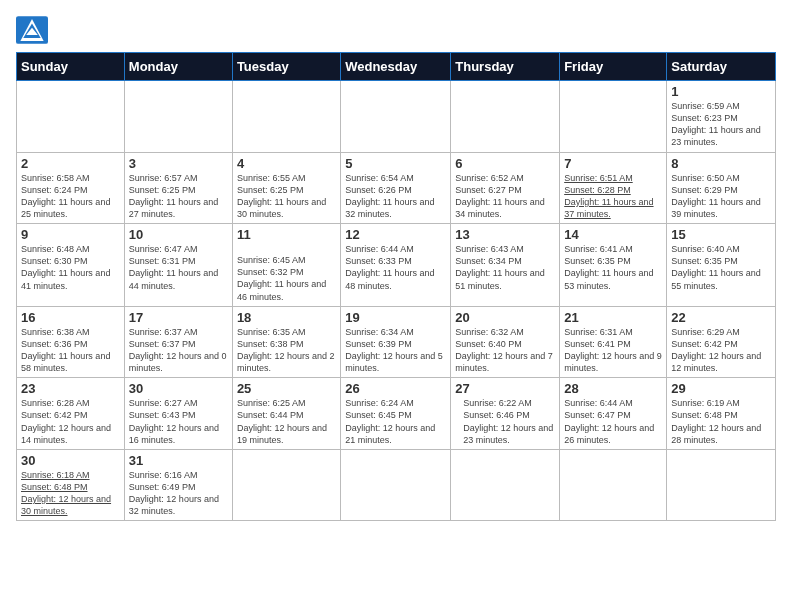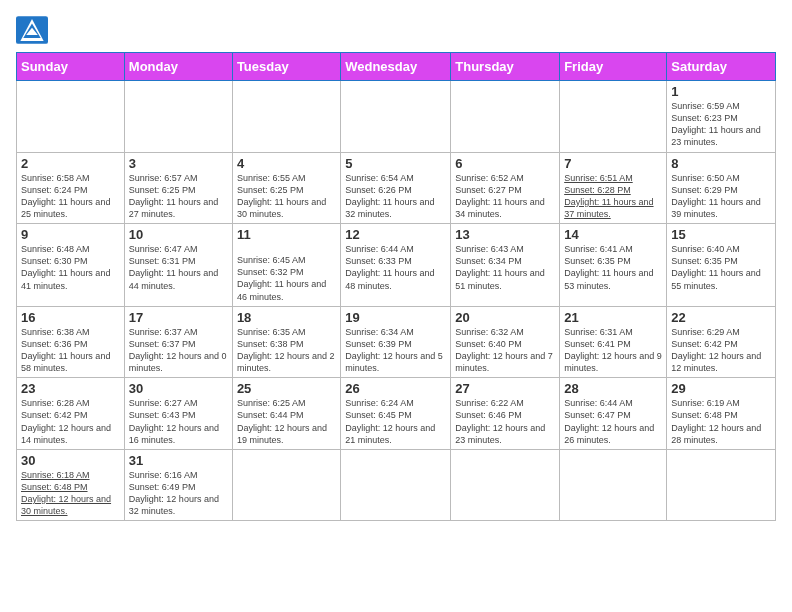--- a/index.html
+++ b/index.html
@@ -47,21 +47,21 @@
     .subtitle {
       font-size: 16px;
       color: #333;
     }
     .calendar {
       width: 100%;
       border-collapse: collapse;
       border: 1px solid #bbb;
     }
     .calendar th {
-      background: #d946ef;
+      background: #0f172a;
       color: #fff;
       font-size: 13px;
       font-weight: bold;
       padding: 6px 4px;
       text-align: left;
       border: 1px solid #2176c7;
     }
     .calendar td {
       vertical-align: top;
       border: 1px solid #bbb;
@@ -289,21 +289,21 @@
 Daylight: 12 hours and 19 minutes.</div>
         </td>
         <td>
           <span class="day-number">26</span>
           <div class="day-info" style="white-space: pre-line;">Sunrise: 6:24 AM
 Sunset: 6:45 PM
 Daylight: 12 hours and 21 minutes.</div>
         </td>
         <td>
           <span class="day-number">27</span>
-          <div class="day-info" style="white-space: pre-line;">Sunrise: 6:22 AM
+          <div class="day-info" style="white-space: pre-line; margin-left: 8px;">Sunrise: 6:22 AM
 Sunset: 6:46 PM
 Daylight: 12 hours and 23 minutes.</div>
         </td>
         <td>
           <span class="day-number">28</span>
           <div class="day-info" style="white-space: pre-line;">Sunrise: 6:44 AM
 Sunset: 6:47 PM
 Daylight: 12 hours and 26 minutes.</div>
         </td>
         <td>

